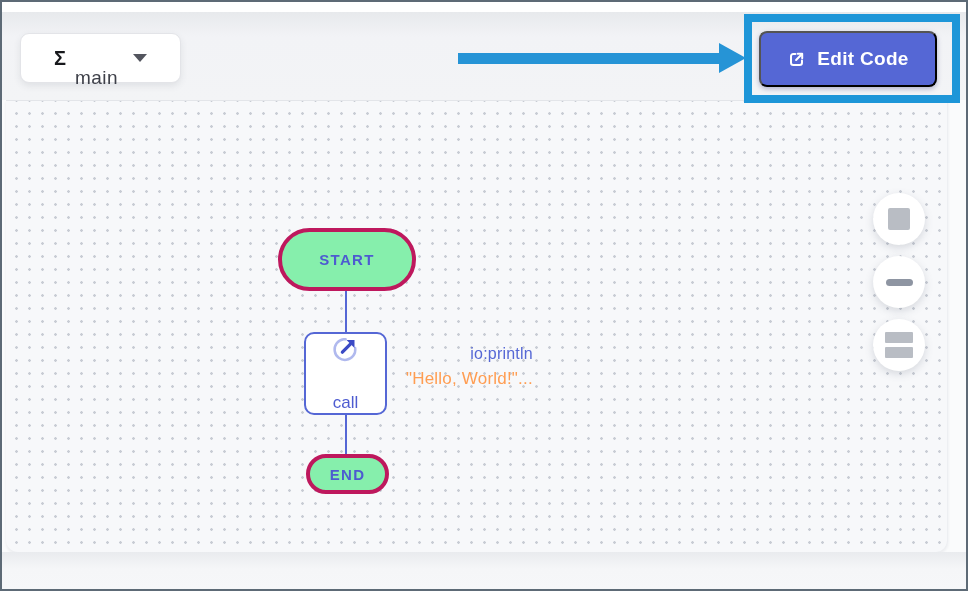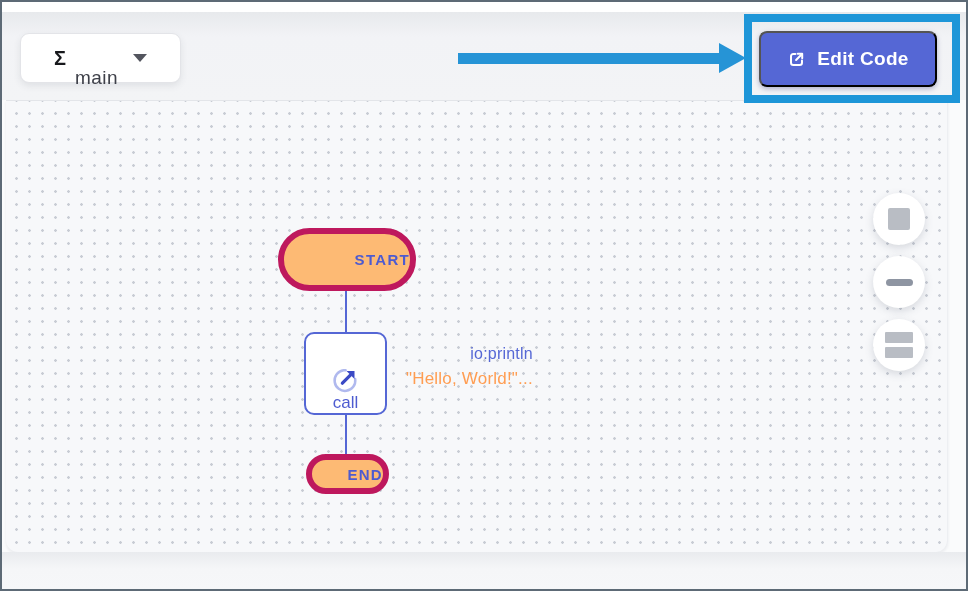--- a/index.html
+++ b/index.html
@@ -69,31 +69,31 @@
   }
 
   .footer {
     position:absolute; left:0; right:0; top:550px; height:37px;
     background:linear-gradient(180deg,#e9ebee 0%,#f5f6f8 45%,#f6f7f9 100%);
   }
 
   
   .connector { position:absolute; left:343px; top:257px; width:2px; height:222px; background:#5567d5; }
   .node-pill {
-    position:absolute; background:#fdba74; border:6px solid #be185d;
-    display:flex; align-items:center; justify-content:flex-end;
+    position:absolute; background:#86efac; border:4px solid #be185d;
+    display:flex; align-items:center; justify-content:center;
     font-weight:700; font-size:15px; color:#4d5bd0; letter-spacing:1.3px;
     cursor:pointer; z-index:2;
   }
   .start-node { left:276px; top:226px; width:138px; height:63px; border-radius:32px; }
   .end-node   { left:304px; top:452px; width:83px;  height:40px; border-radius:27px; }
   .call-node {
     position:absolute; left:302px; top:330px; width:83px; height:83px;
     background:#ffffff; border:2px solid #5567d5; border-radius:10px;
-    display:flex; flex-direction:column; align-items:center; justify-content:flex-end;
+    display:flex; flex-direction:column; align-items:center; justify-content:space-between;
     cursor:pointer; z-index:2;
   }
   .call-label { font-size:17px; color:#4d5bd0; margin-top:-1px; }
   .call-meta { position:absolute; left:404px; top:343px; z-index:2; }
   .call-expr { font-size:16px; color:#5567d5; letter-spacing:.2px;text-align:right; }
   .call-args { font-size:17px; color:#ff9d52; margin-top:6px; letter-spacing:.2px; }
 
   
   .ctrl-btn {
     position:absolute; left:871px; width:52px; height:52px; border-radius:50%;

